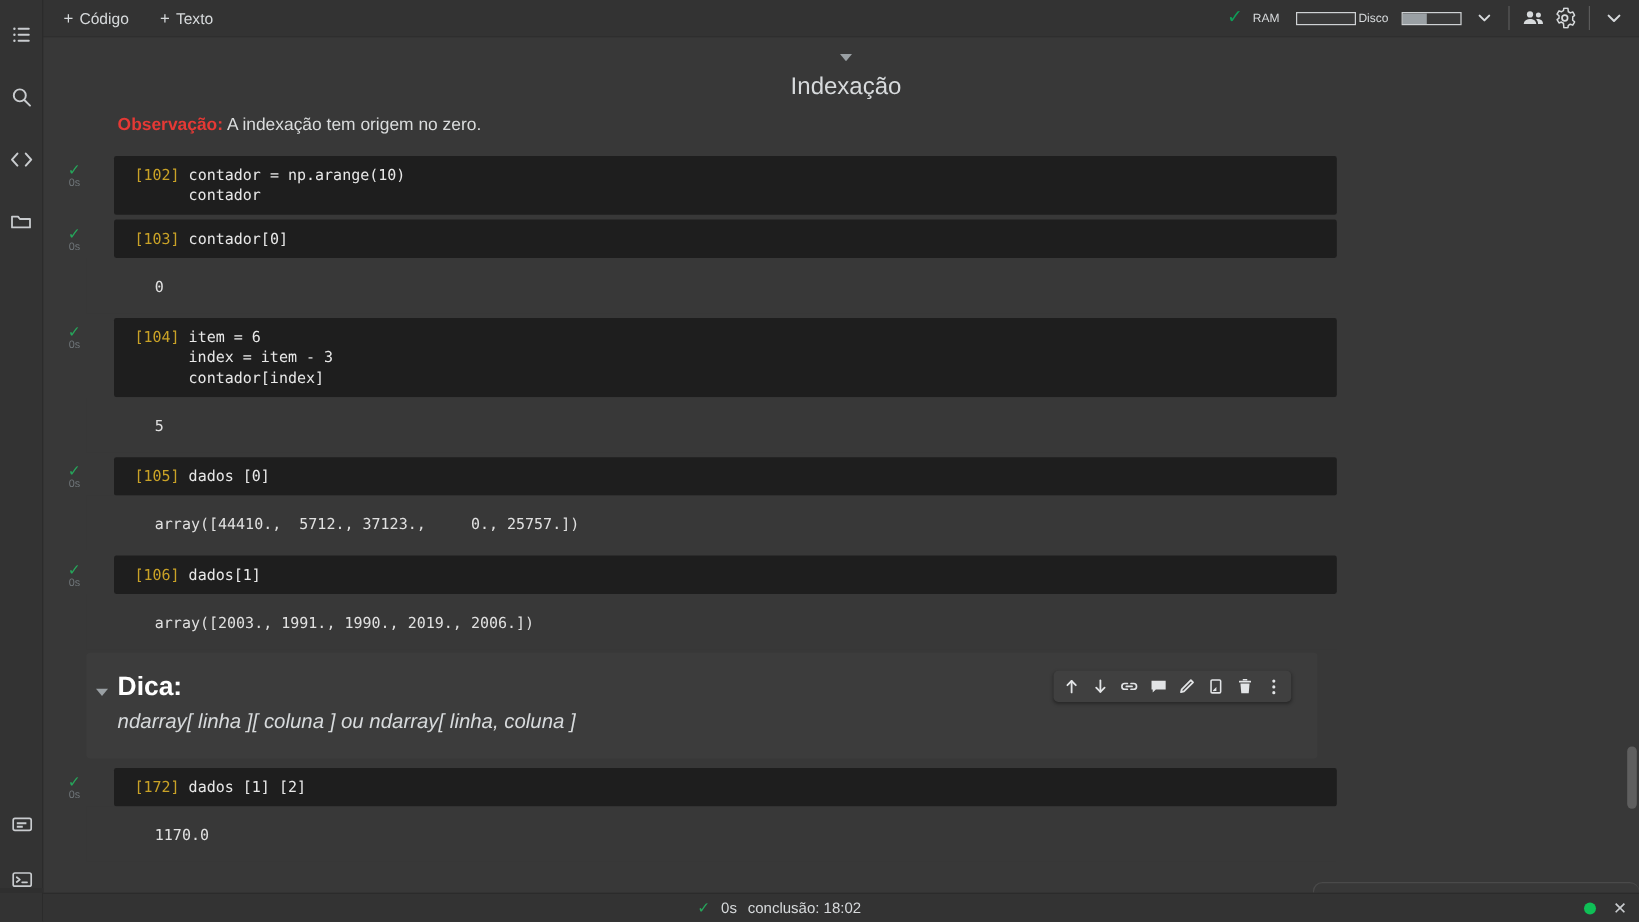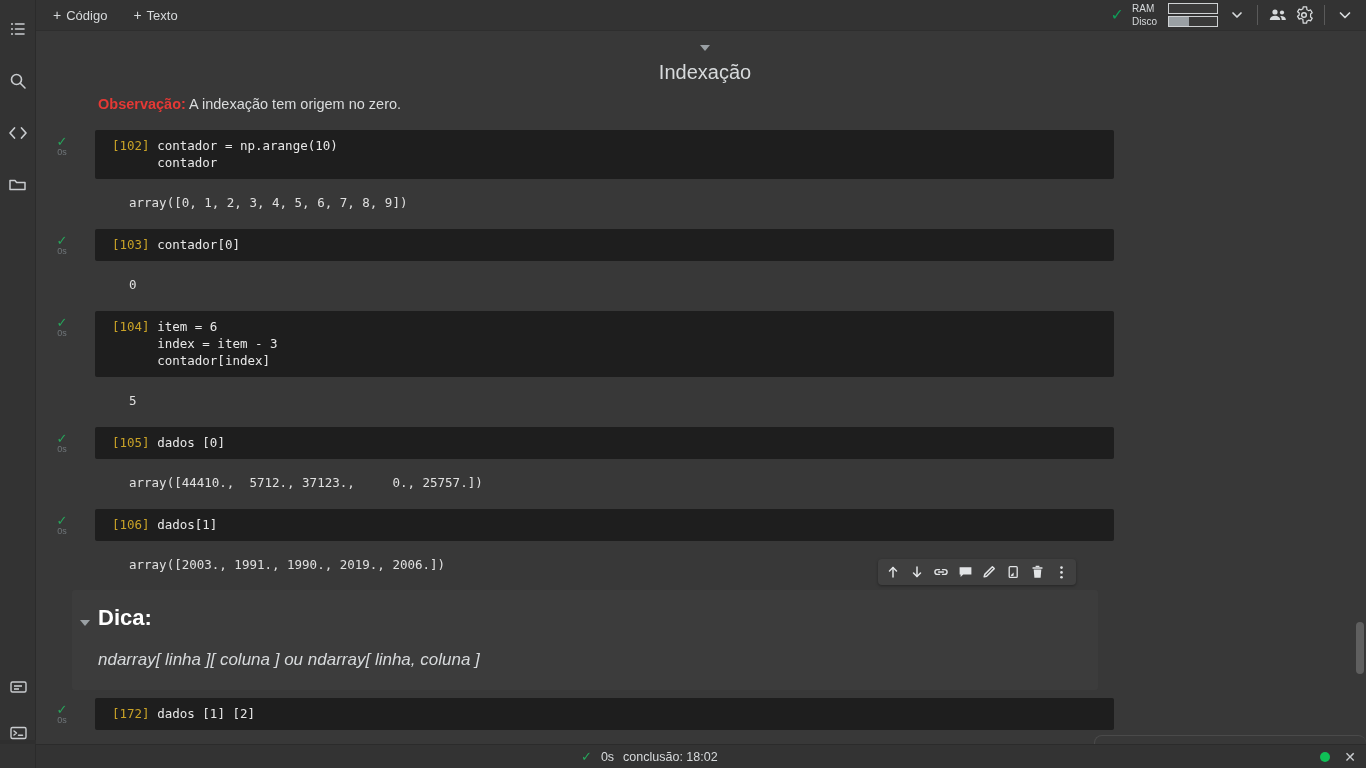--- a/index.html
+++ b/index.html
@@ -41,21 +41,21 @@
     padding: 3px 9px; border-radius: 4px; margin-left: 8px;
     cursor: pointer; white-space: nowrap;
   }
   .add-btn .plus { font-size: 14px; color: #d7dadc; line-height: 1; }
   #top-right {
     margin-left: auto; display: flex; align-items: center; height: 31px;
     padding-right: 8px; gap: 0px;
   }
   #conn-check { color: #0f9d58; font-size: 16px; padding: 0 6px; line-height: 1; }
   #resource-meters {
-    display: flex; flex-direction: column; justify-content: flex-start;
+    display: flex; justify-content: flex-start;
     gap: 2px; padding: 0 2px;
   }
   .meter-row { display: flex; align-items: center; gap: 6px; height: 11px; }
   .meter-label {
     font-size: 10px; color: #d7dadc; width: 30px; text-align: left;
     line-height: 11px;
   }
   .meter-track {
     width: 50px; height: 11px; border: 1px solid #cfd2d4; background: #3a3a3a;
     position: relative; overflow: hidden;
@@ -130,21 +130,21 @@
   .md-caret {
     position: absolute; left: 8px; top: 30px;
     width: 0; height: 0;
     border-left: 5px solid transparent; border-right: 5px solid transparent;
     border-top: 6px solid #9aa0a4;
   }
   #dica-title {
     color: #ffffff; font-size: 22px; font-weight: bold; line-height: 28px;
   }
   #dica-body {
-    color: #d7dadc; font-size: 17px; font-style: italic; margin-top: 16px;
+    color: #d7dadc; font-size: 17px; font-style: italic; margin-top: 4px;
     line-height: 24px;
   }
 
   
   #cell-toolbar {
     position: absolute; display: flex; align-items: center;
     background: #404040; border-radius: 4px;
     height: 26px; padding: 0 4px; gap: 2px;
     box-shadow: 0 1px 3px rgba(0,0,0,.35);
   }
@@ -310,21 +310,20 @@
 
     <div class="cell" style="margin-top:18px;">
       <div class="cell-gutter">
         <span class="check">✓</span>
         <span class="runtime">0s</span>
       </div>
       <div class="code-box">
         <div class="code-line"><span class="prompt">[102]</span> <span>contador = np.arange(10)</span></div>
         <div class="code-line">      <span>contador</span></div>
       </div>
-      <div class="output">array([0, 1, 2, 3, 4, 5, 6, 7, 8, 9])</div>
     </div>
 
     <div class="cell" style="margin-top:4px;">
       <div class="cell-gutter">
         <span class="check">✓</span>
         <span class="runtime">0s</span>
       </div>
       <div class="code-box">
         <div class="code-line"><span class="prompt">[103]</span> <span>contador[0]</span></div>
       </div>

